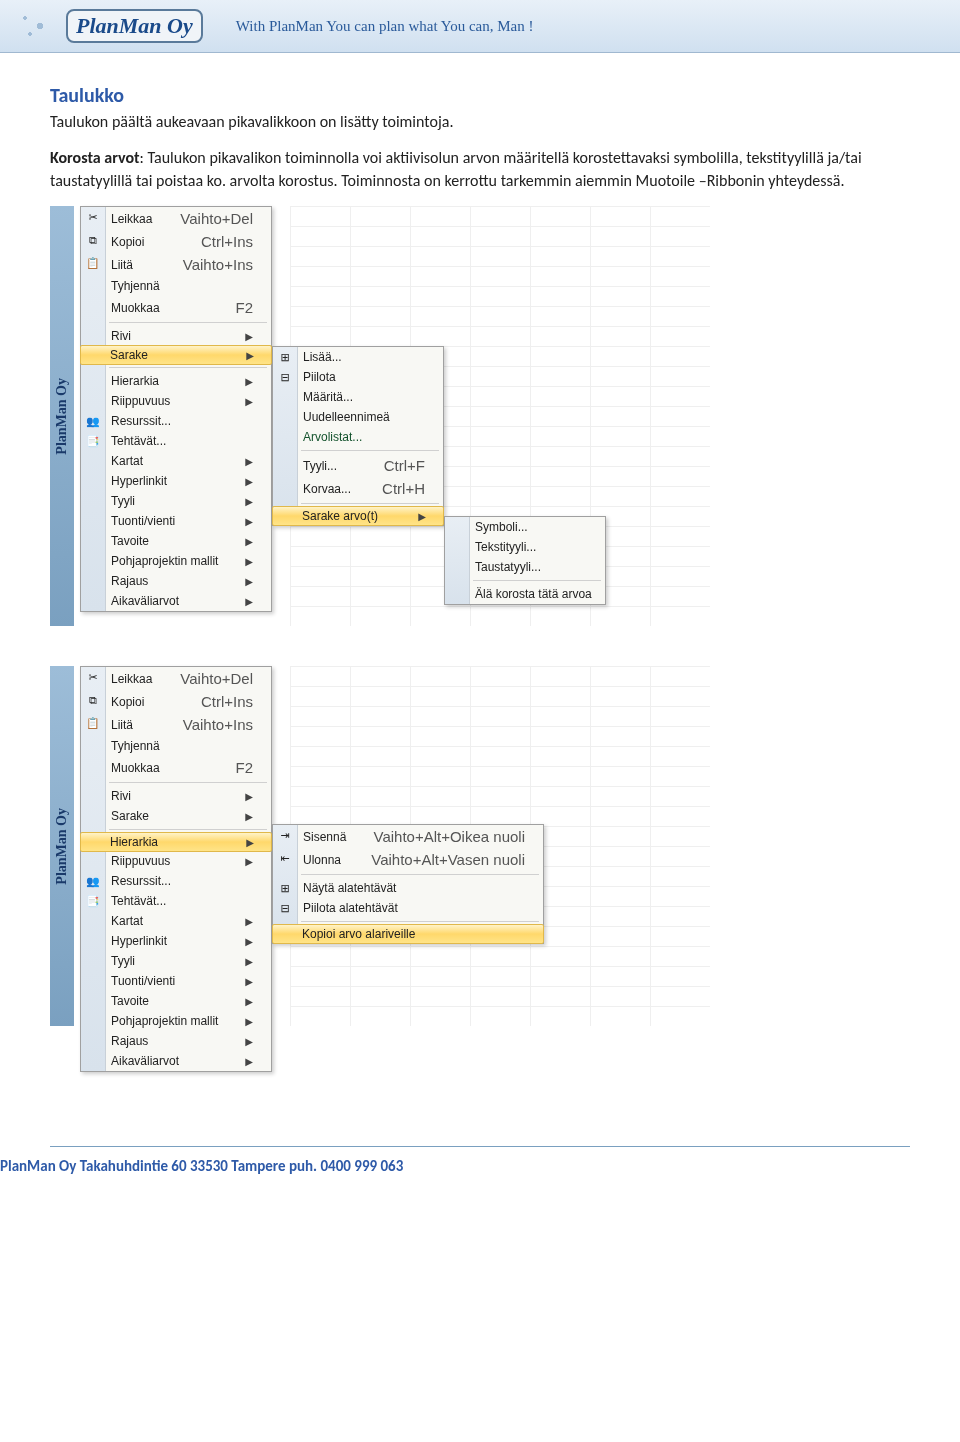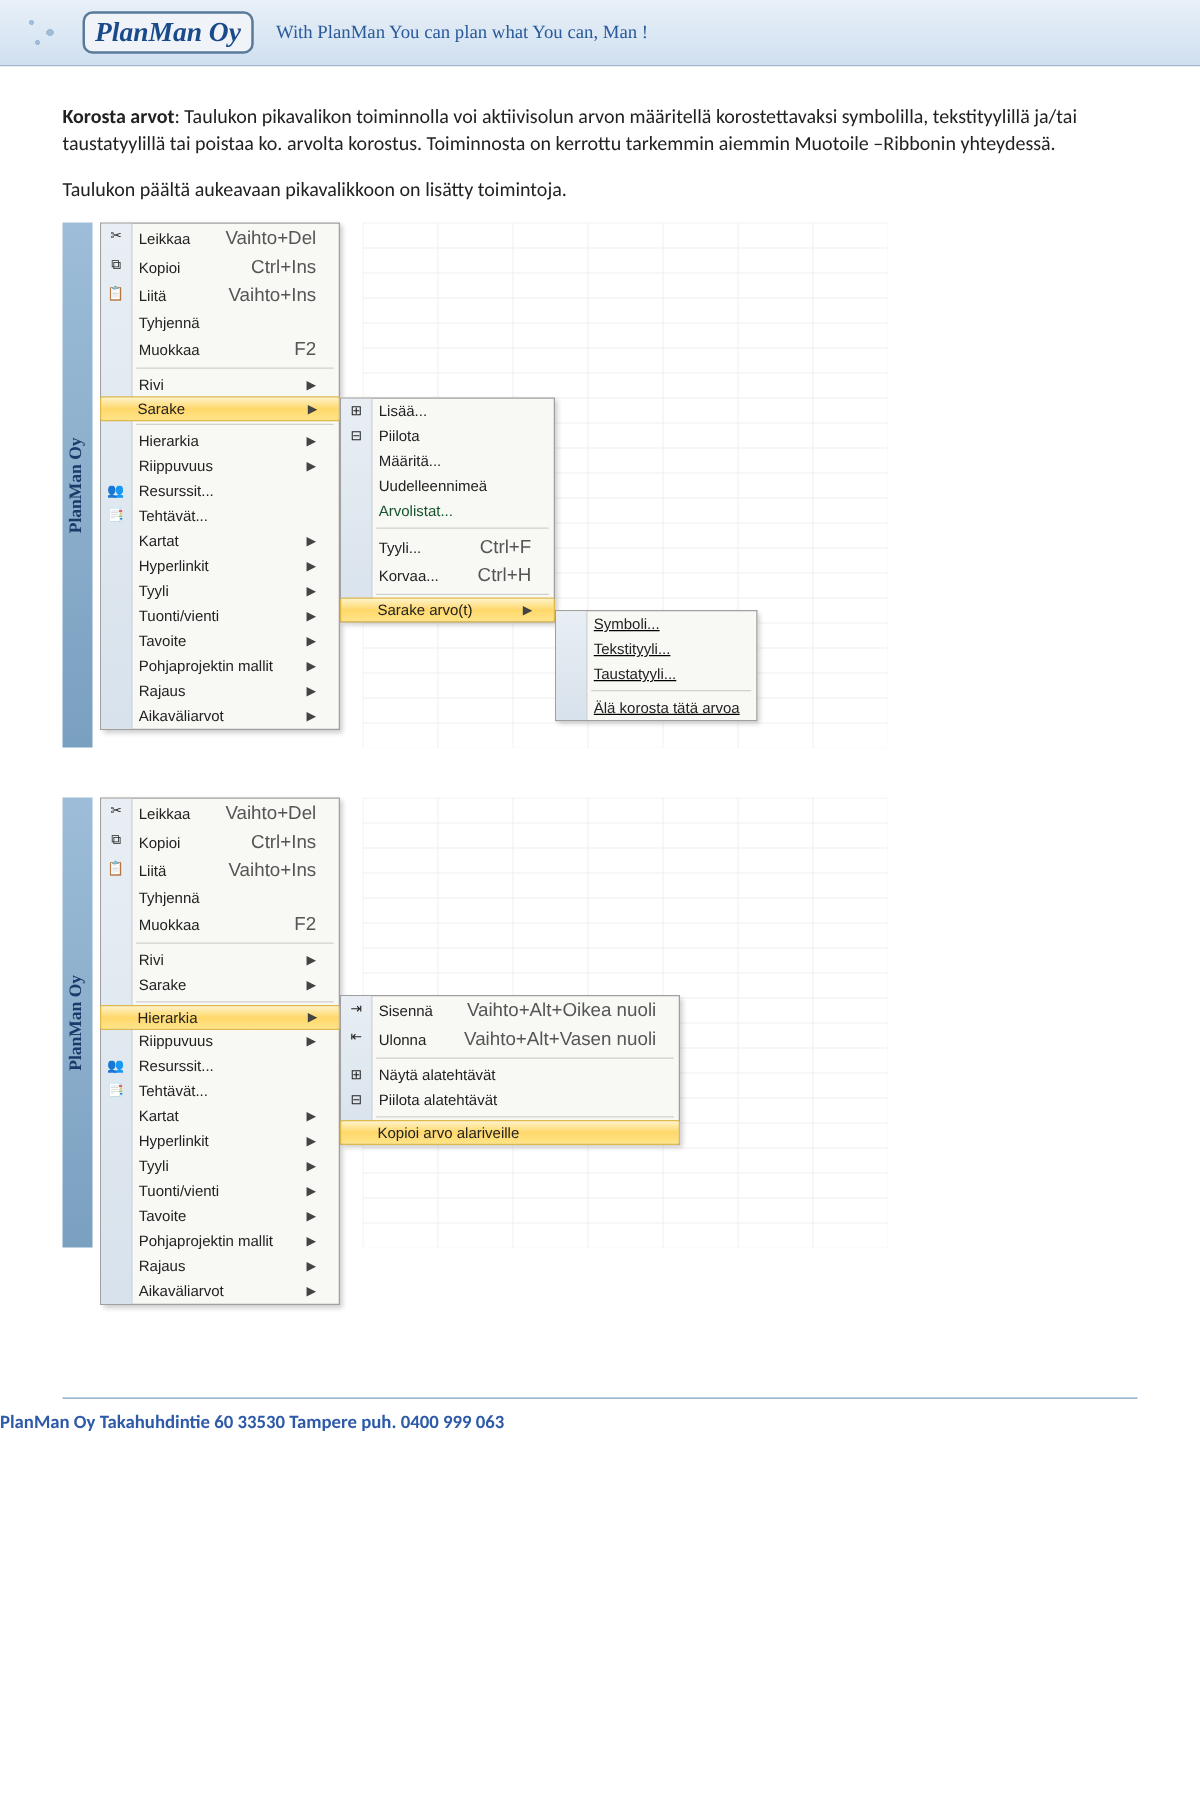--- a/index.html
+++ b/index.html
@@ -37,21 +37,21 @@
     color: #1a4a8a;
     border: 2px solid #5a7a9a;
     border-radius: 8px;
     padding: 2px 8px;
     background: #f0f4f8;
   }
   .tagline {
     font-family: "Comic Sans MS", cursive;
     font-size: 15px;
     color: #2a5a9a;
-    margin-left: 18px;
+    margin-left: 33px;
   }
   .content {
     padding: 30px 50px 20px 50px;
   }
   .section-title {
     color: #2e5aa8;
     font-size: 20px;
     font-weight: bold;
     margin-bottom: 4px;
   }
@@ -182,25 +182,26 @@
 <div class="header">
   <div class="logo-box">
     <div class="logo-icon"></div>
     <div class="logo-text">PlanMan Oy</div>
   </div>
   <div class="tagline">With PlanMan You can plan what You can, Man !</div>
 </div>
 
 <div class="content">
 
+  <div class="section-title">Taulukko</div>
+  <div class="body-text">Taulukon päältä aukeavaan pikavalikkoon on lisätty toimintoja.</div>
+
   <div class="body-text">
     <span class="bold">Korosta arvot</span><span>: Taulukon pikavalikon toiminnolla voi aktiivisolun arvon määritellä korostettavaksi symbolilla, tekstityylillä ja/tai taustatyylillä tai poistaa ko. arvolta korostus. Toiminnosta on kerrottu tarkemmin aiemmin Muotoile –Ribbonin yhteydessä.</span>
   </div>
-
-  <div class="body-text">Taulukon päältä aukeavaan pikavalikkoon on lisätty toimintoja.</div>
 
   <div class="menu-screenshot">
     <div class="grid-bg"></div>
     <div class="vstrip">
       <div class="vstrip-text">PlanMan Oy</div>
     </div>
     <div id="menu1" class="menu" style="left:30px; top:0; width:190px;">
       <div class="menu-gutter"></div>
     <div class="menu-item">
           <span class="mini-icon">✂</span>
@@ -310,21 +311,21 @@
         <div class="menu-item">
           <span>Korvaa...</span>
           <span class="shortcut">Ctrl+H</span>
         </div>
         <div class="menu-sep"></div>
         <div class="menu-item sel">
           <span>Sarake arvo(t)</span>
           <span class="arrow">▶</span>
         </div>
       </div>
-    <div id="submenu1b" class="menu" style="left:394px; top:310px; width:160px;text-decoration:underline;">
+    <div id="submenu1b" class="menu" style="left:394px; top:310px; width:160px;">
       <div class="menu-gutter"></div>
     <div class="menu-item">
           <span>Symboli...</span>
         </div>
         <div class="menu-item">
           <span>Tekstityyli...</span>
         </div>
         <div class="menu-item">
           <span>Taustatyyli...</span>
         </div>

